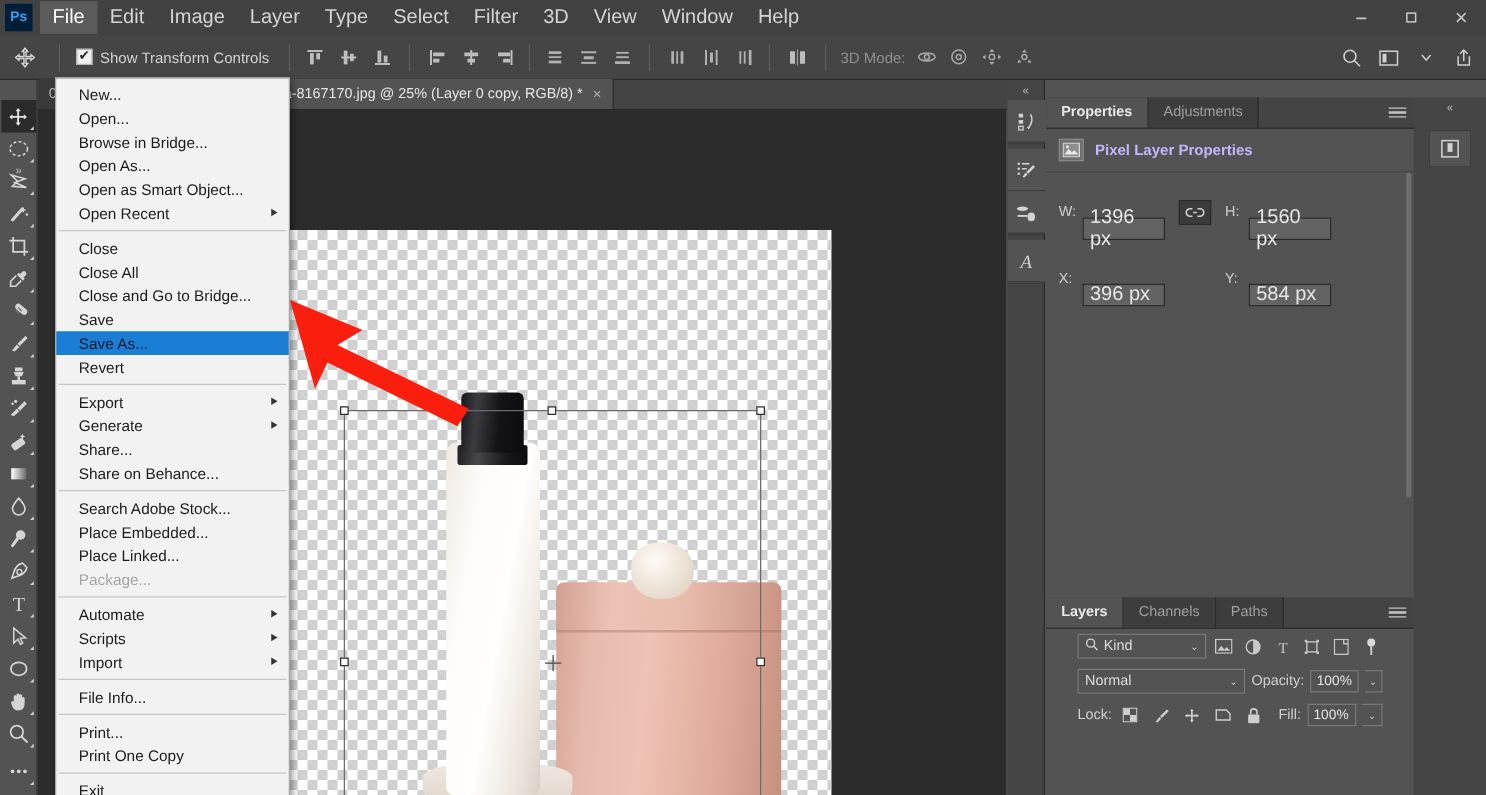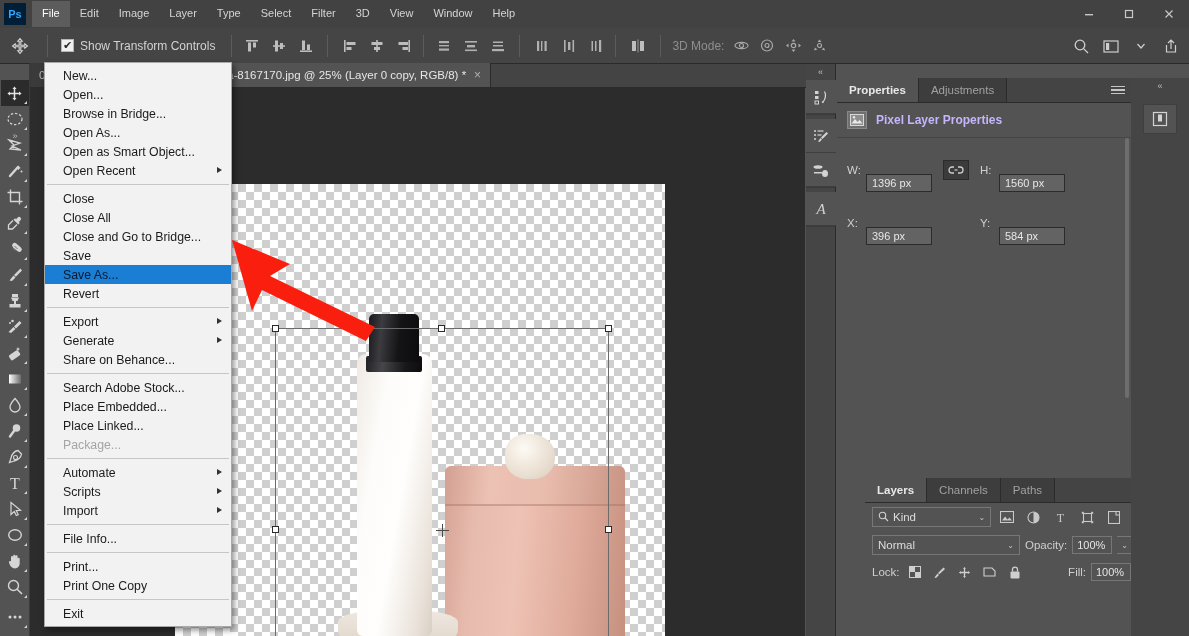--- a/index.html
+++ b/index.html
@@ -17,21 +17,21 @@
     background:#424242; display:flex; align-items:center;
   }
   .ps-logo{
     width:22px; height:22px; margin-left:4px; background:#001e36;
     color:#31a8ff; font-size:11px; font-weight:bold;
     display:flex; align-items:center; justify-content:center;
     font-family:"Liberation Sans", sans-serif;
   }
   .menubar{ display:flex; align-items:center; height:28px; margin-left:6px; }
   .menu-item{
-    padding:5px 10px 6px 10px; color:#d4d4d4; font-size:11px;
+    padding:5px 10px 6px 10px; color:#d4d4d4; font-size:16px;
     line-height:15px; cursor:default; white-space:nowrap;
   }
   .menu-item.active{ background:#5c5c5c; color:#fff; }
   .win-ctrls{ position:absolute; right:0; top:0; height:28px; display:flex; }
   .win-btn{
     width:40px; height:28px; display:flex; align-items:center; justify-content:center;
     color:#c8c8c8; font-size:12px;
   }
   .win-btn svg{ display:block; }
 
@@ -241,41 +241,40 @@
     width:20px; height:18px; background:#6f6f6f; border:1px solid #888;
     display:flex; align-items:center; justify-content:center;
   }
   .props-title{ color:#c4b5fd; font-size:12px; font-weight:bold; }
 
   .props-rows{ padding:9px 10px 0 10px; }
   .prow{ display:flex; align-items:center; gap:5px; margin-bottom:8px; }
   .plabel{ color:#cfcfcf; font-size:11.5px; width:14px; text-align:left; }
   .pfield{
     width:66px; height:18px; background:#636363; border:1px solid #2b2b2b;
-    color:#e6e6e6; font-size:11px; padding:0 5px; display:flex; align-items:center;margin-top:27px;
+    color:#e6e6e6; font-size:16px; padding:0 5px; display:flex; align-items:center;margin-top:27px;
   }
   .linkbtn{
     width:26px; height:20px; background:#3b3b3b; border:1px solid #2b2b2b;
     display:flex; align-items:center; justify-content:center; color:#cfcfcf;
     font-size:11px; margin:0 6px;
   }
   .props-scroll{
     position:absolute; right:0; top:60px; width:8px; height:320px;
   }
   .props-scroll i{
     position:absolute; left:2px; top:0; width:4px; height:260px; background:#6e6e6e; border-radius:2px;
   }
 
   .panel-layers{
     position:absolute; left:837px; top:478px; width:294px; height:158px;
     background:#535353;
-    margin-left:28px;
   }
   .lrow{
-    display:flex; align-items:center; gap:5px; padding:4px 7px;
+    display:flex; align-items:center; gap:5px; padding:4px 25px;
   }
   .sel-kind{
     display:flex; align-items:center; gap:4px; width:120px; height:20px;
     background:#535353; border:1px solid #777; color:#dcdcdc; font-size:11.5px;
     padding:0 5px;
   }
   .kind-ico{ color:#d2d2d2; font-size:11px; }
   .kind-caret{ margin-left:auto; color:#c9c9c9; font-size:8px; }
   .filt-ico{
     width:22px; height:20px; display:flex; align-items:center; justify-content:center;
@@ -990,20 +989,21 @@
     <div class="mi">Revert</div>
     <div class="msep"></div>
     <div class="mi">
       <span>Export</span>
       <span class="sub"></span>
     </div>
     <div class="mi">
       <span>Generate</span>
       <span class="sub"></span>
     </div>
+    <div class="mi">Share...</div>
     <div class="mi">Share on Behance...</div>
     <div class="msep"></div>
     <div class="mi">Search Adobe Stock...</div>
     <div class="mi">Place Embedded...</div>
     <div class="mi">Place Linked...</div>
     <div class="mi disabled">Package...</div>
     <div class="msep"></div>
     <div class="mi">
       <span>Automate</span>
       <span class="sub"></span>

